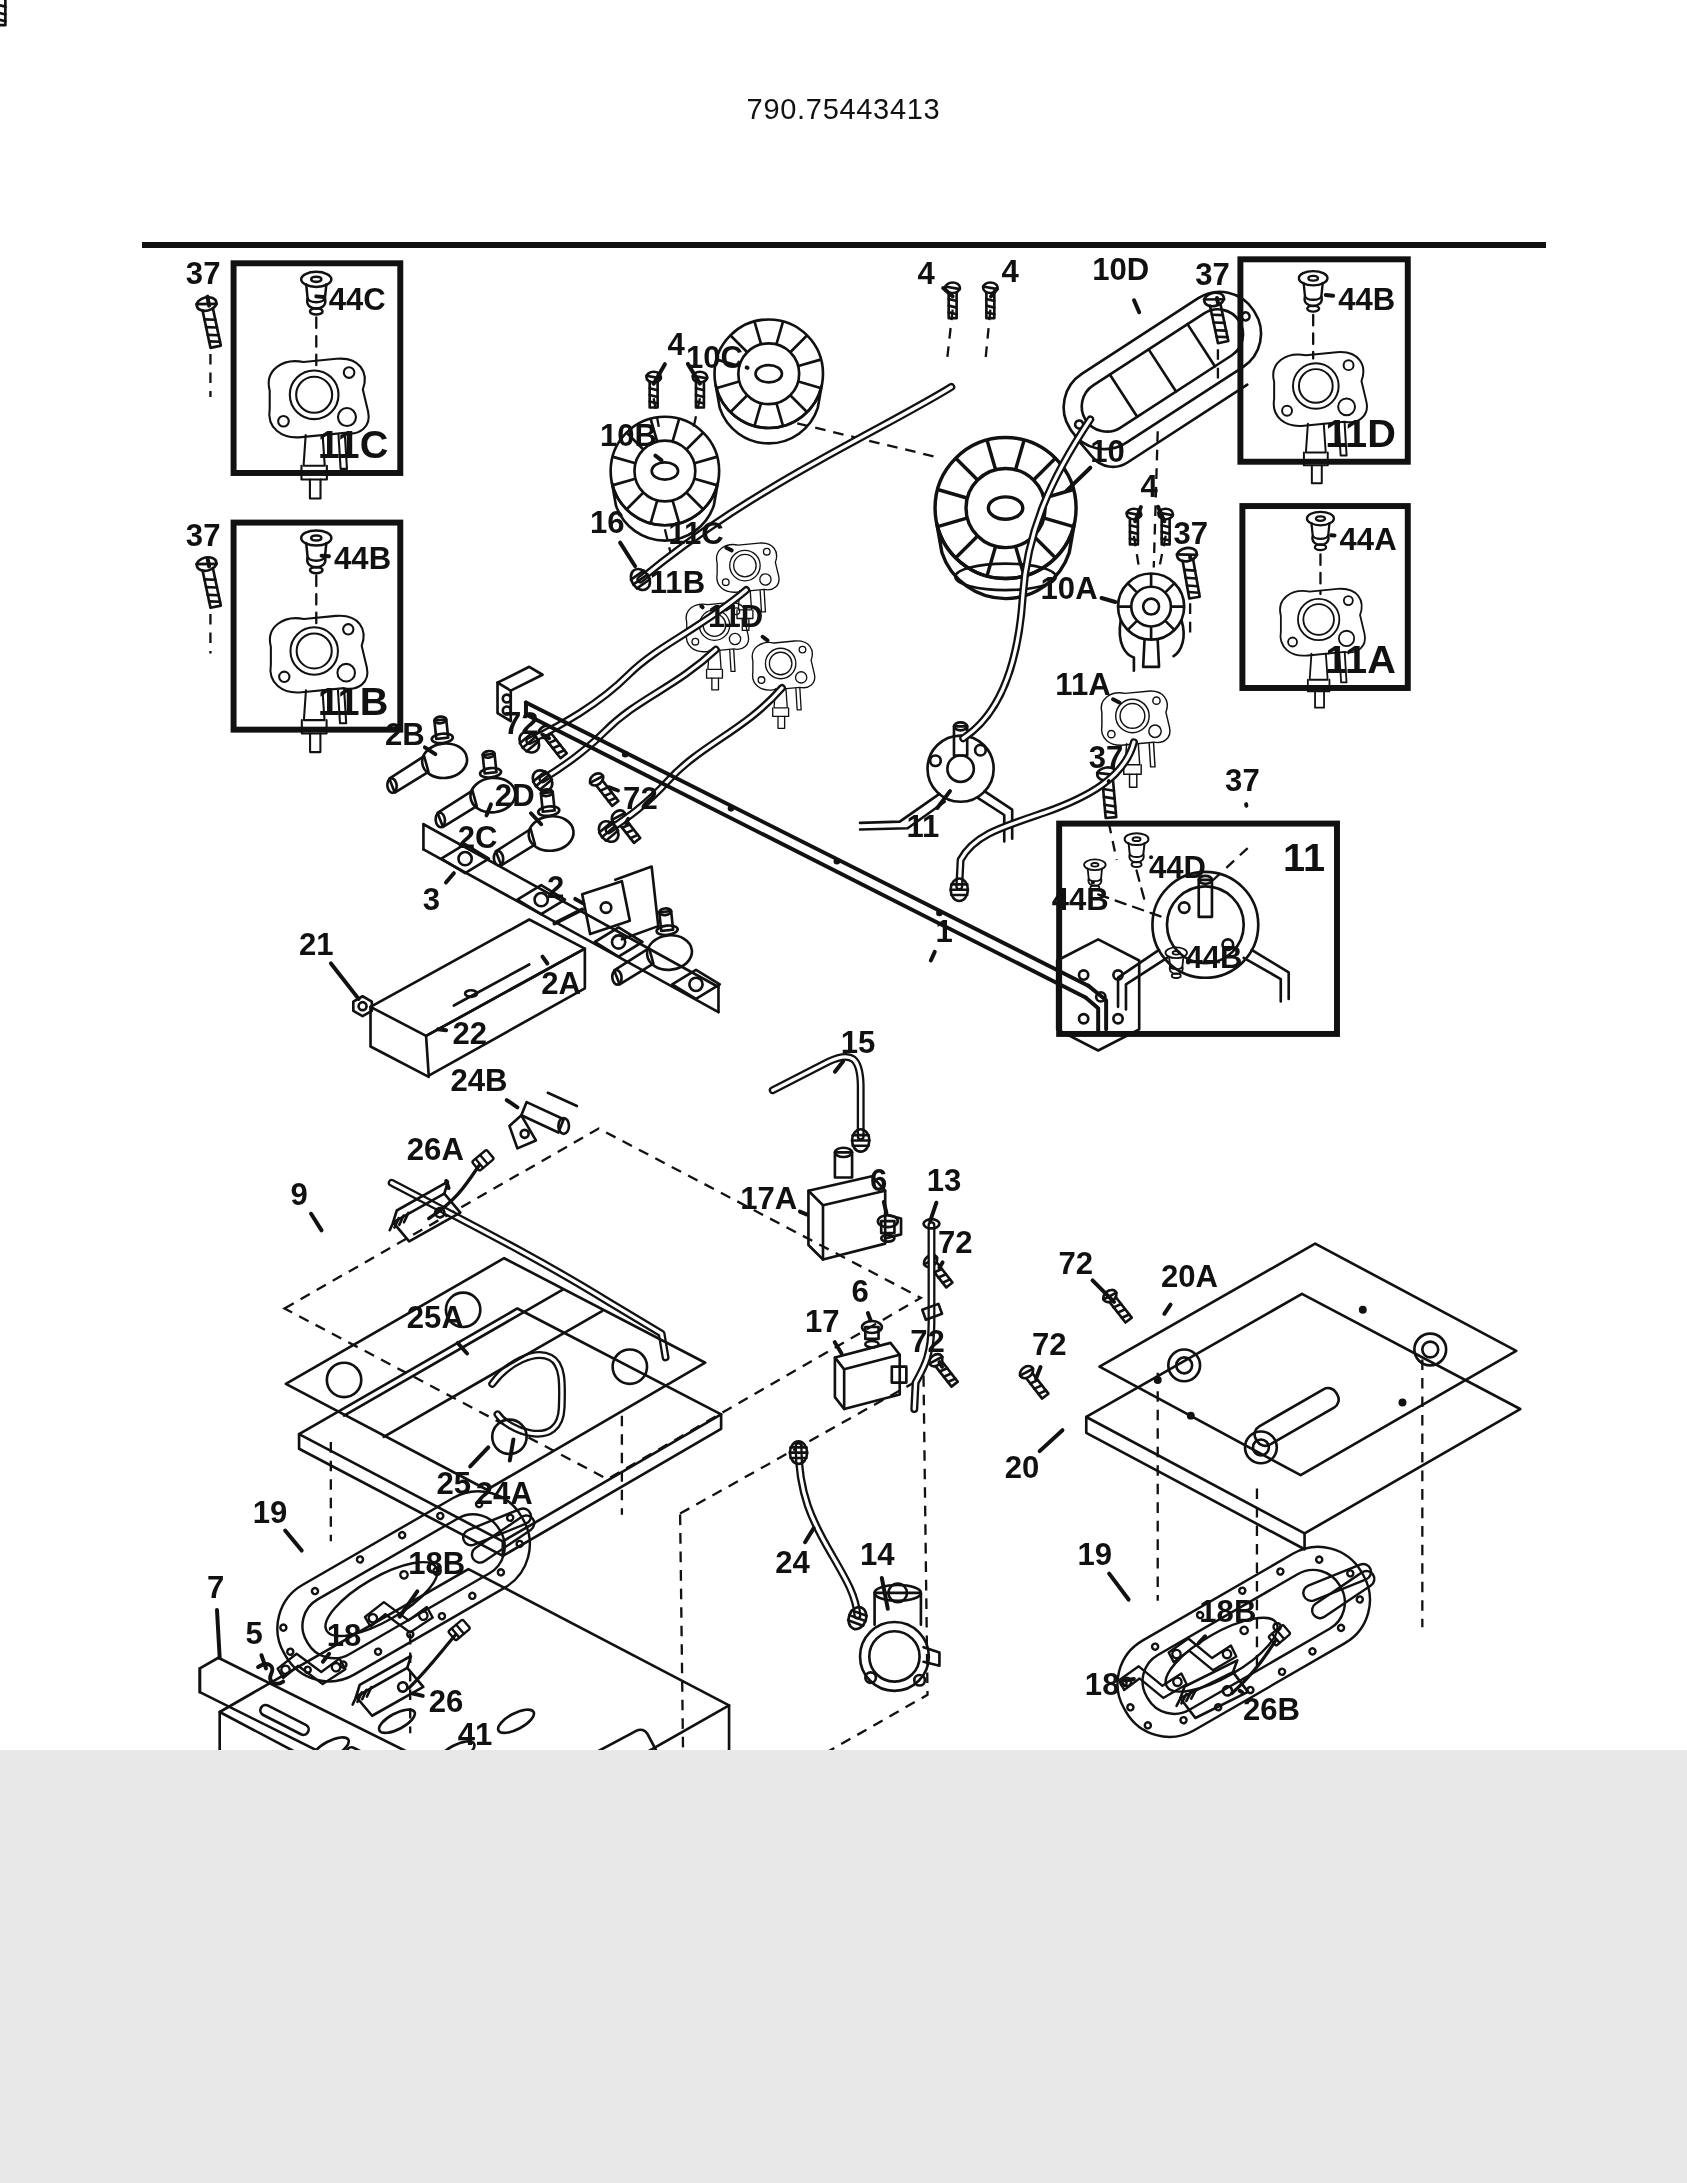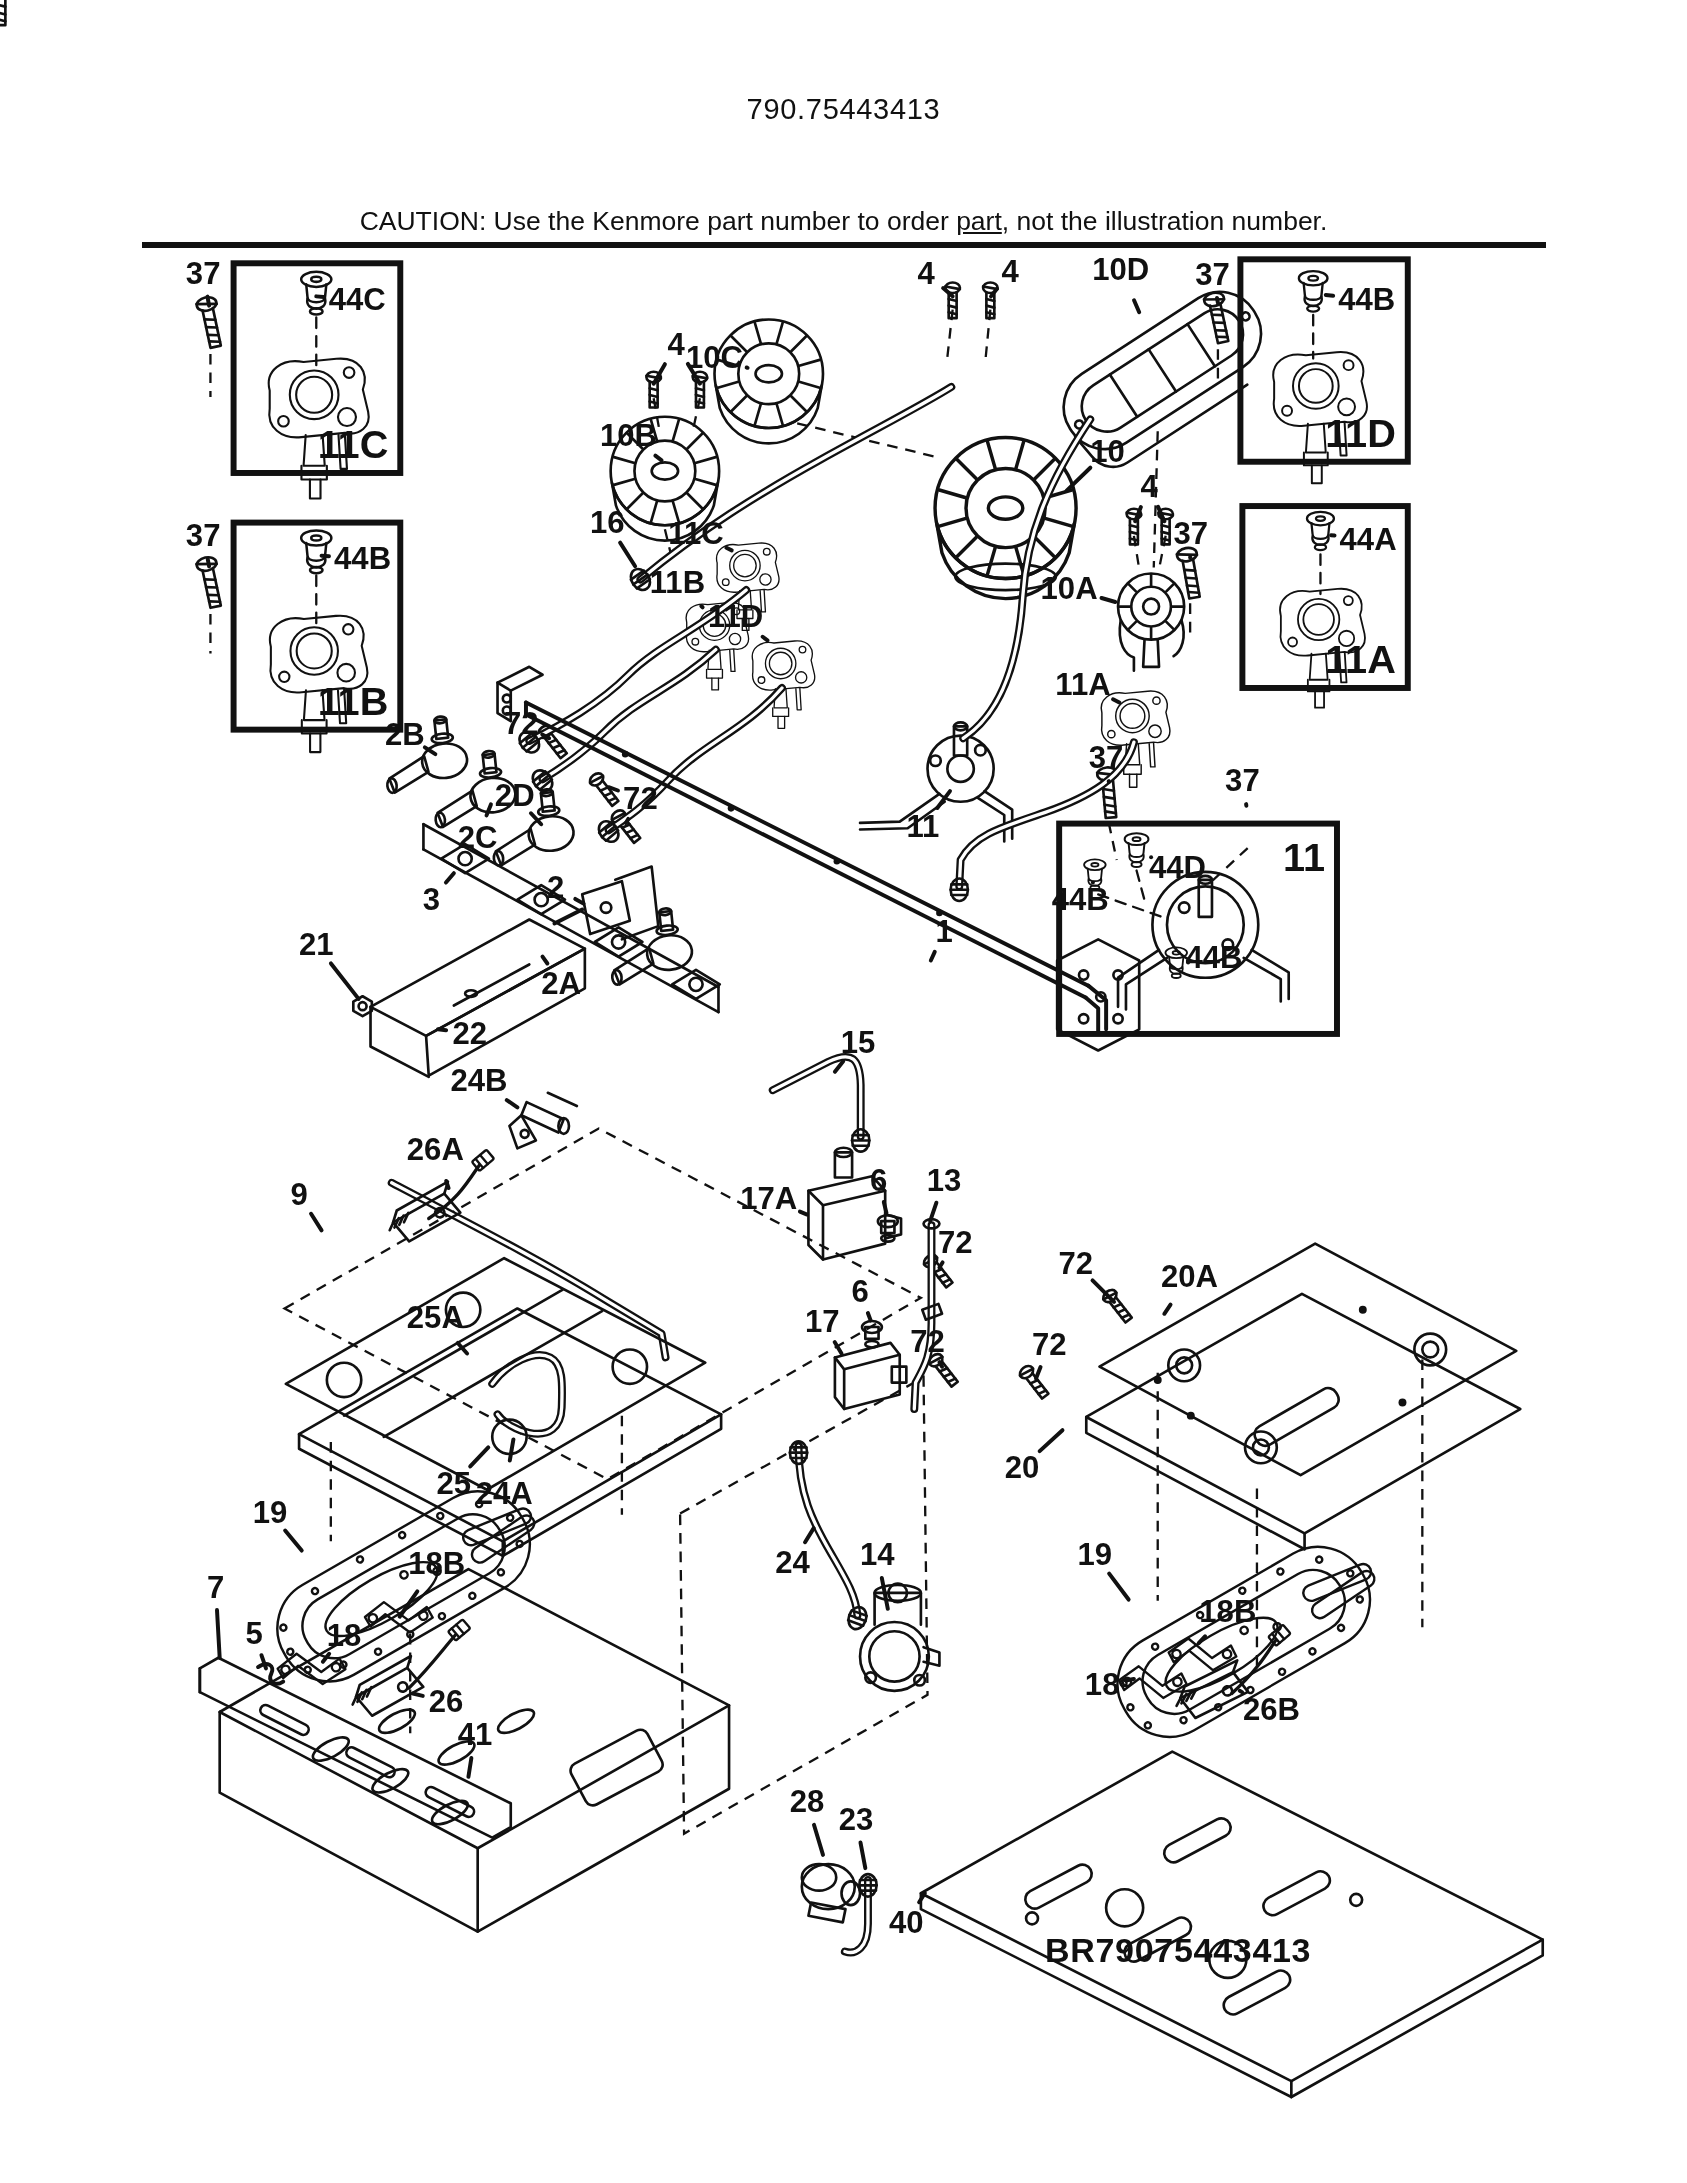--- a/index.html
+++ b/index.html
@@ -1,16 +1,16 @@
 <!DOCTYPE html>
 <html style="font-size:10.6px"><head>
 <meta charset="utf-8">
 <style>
   html,body{margin:0;padding:0;background:#e8e8e8;}
-  .page{position:relative;width:1687px;height:2183px;background:#ffffff;
+  .page{position:relative;width:1687px;height:1750px;background:#ffffff;
         font-family:"Liberation Sans",sans-serif;color:#111;overflow:hidden;}
   .hdr{position:absolute;left:0;right:0;text-align:center;}
   .model{top:93px;font-size:29px;letter-spacing:0.7px;}
   .title{top:161px;font-size:33px;font-weight:bold;}
   .caution{top:206px;font-size:26.5px;}
   .caution u{text-decoration:underline;}
   .rule{position:absolute;left:142px;top:242px;width:1404px;height:6px;background:#111;}
   .brnum{position:absolute;left:1045px;top:1931px;font-size:34px;font-weight:bold;letter-spacing:0.7px;}
   svg{position:absolute;left:0;top:0;}
   svg .art{stroke:#111;fill:none;stroke-width:4;stroke-linecap:round;stroke-linejoin:round;}
@@ -23,21 +23,20 @@
   svg .dot{fill:#111;stroke:none;}
   svg .lbl{font-family:"Liberation Sans",sans-serif;font-weight:bold;fill:#111;stroke:none;}
   svg .leader{stroke:#111;stroke-width:6;fill:none;stroke-linecap:round;}
 </style>
 </head>
 <body>
 
 <div class="page">
 
   <div class="hdr model">790.75443413</div>
-  <div class="hdr caution"><span>CAUTION: Use the Kenmore part number to order </span><u>part</u><span>, not the illustration number.</span></div>
   <div class="rule"></div>
   <div class="brnum">BR79075443413</div>
 
   <svg id="diagram" width="1687" height="2183" viewBox="0 0 2550 3300">
     <defs>
       <g id="sym-cap">
         <circle r="82"></circle>
           <circle r="46"></circle>
           <ellipse rx="20" ry="13"></ellipse>
         <line x1="46" y1="12" x2="77" y2="21"></line>

